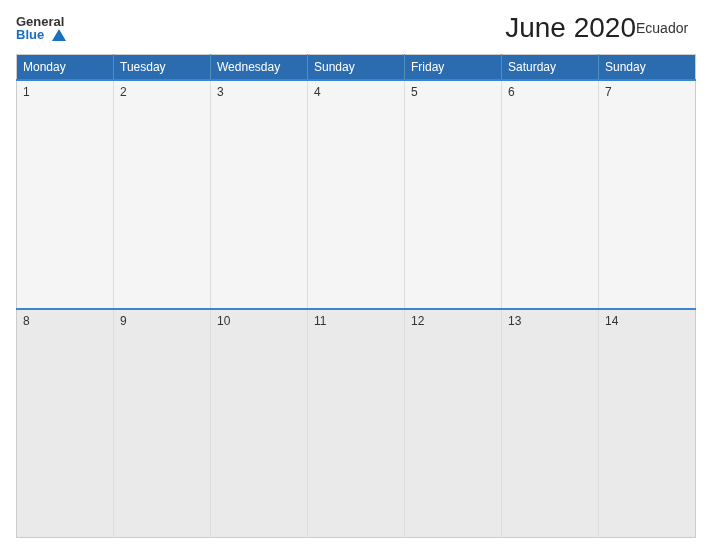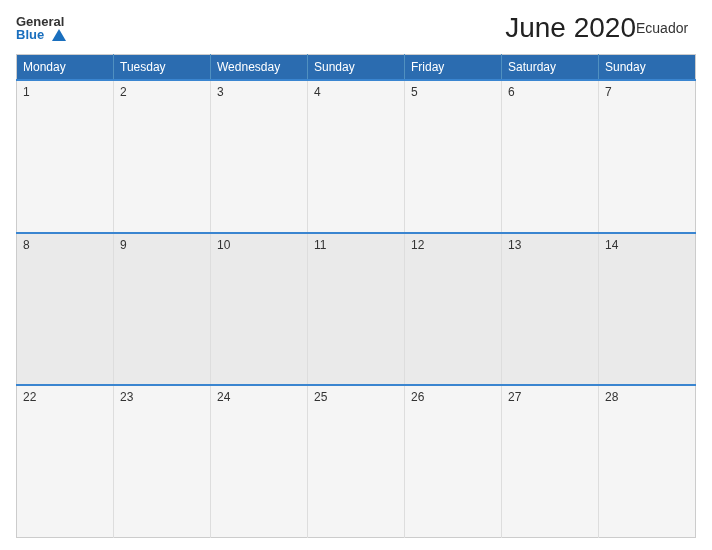--- a/index.html
+++ b/index.html
@@ -156,24 +156,15 @@
         </tr>
         <tr>
           <td><span class="day-number">8</span></td>
           <td><span class="day-number">9</span></td>
           <td><span class="day-number">10</span></td>
           <td><span class="day-number">11</span></td>
           <td><span class="day-number">12</span></td>
           <td><span class="day-number">13</span></td>
           <td><span class="day-number">14</span></td>
         </tr>
-        <tr>
-          <td><span class="day-number">22</span></td>
-          <td><span class="day-number">23</span></td>
-          <td><span class="day-number">24</span></td>
-          <td><span class="day-number">25</span></td>
-          <td><span class="day-number">26</span></td>
-          <td><span class="day-number">27</span></td>
-          <td><span class="day-number">28</span></td>
-        </tr>
       </tbody>
   </table>
 </div>
 
 </body></html>

